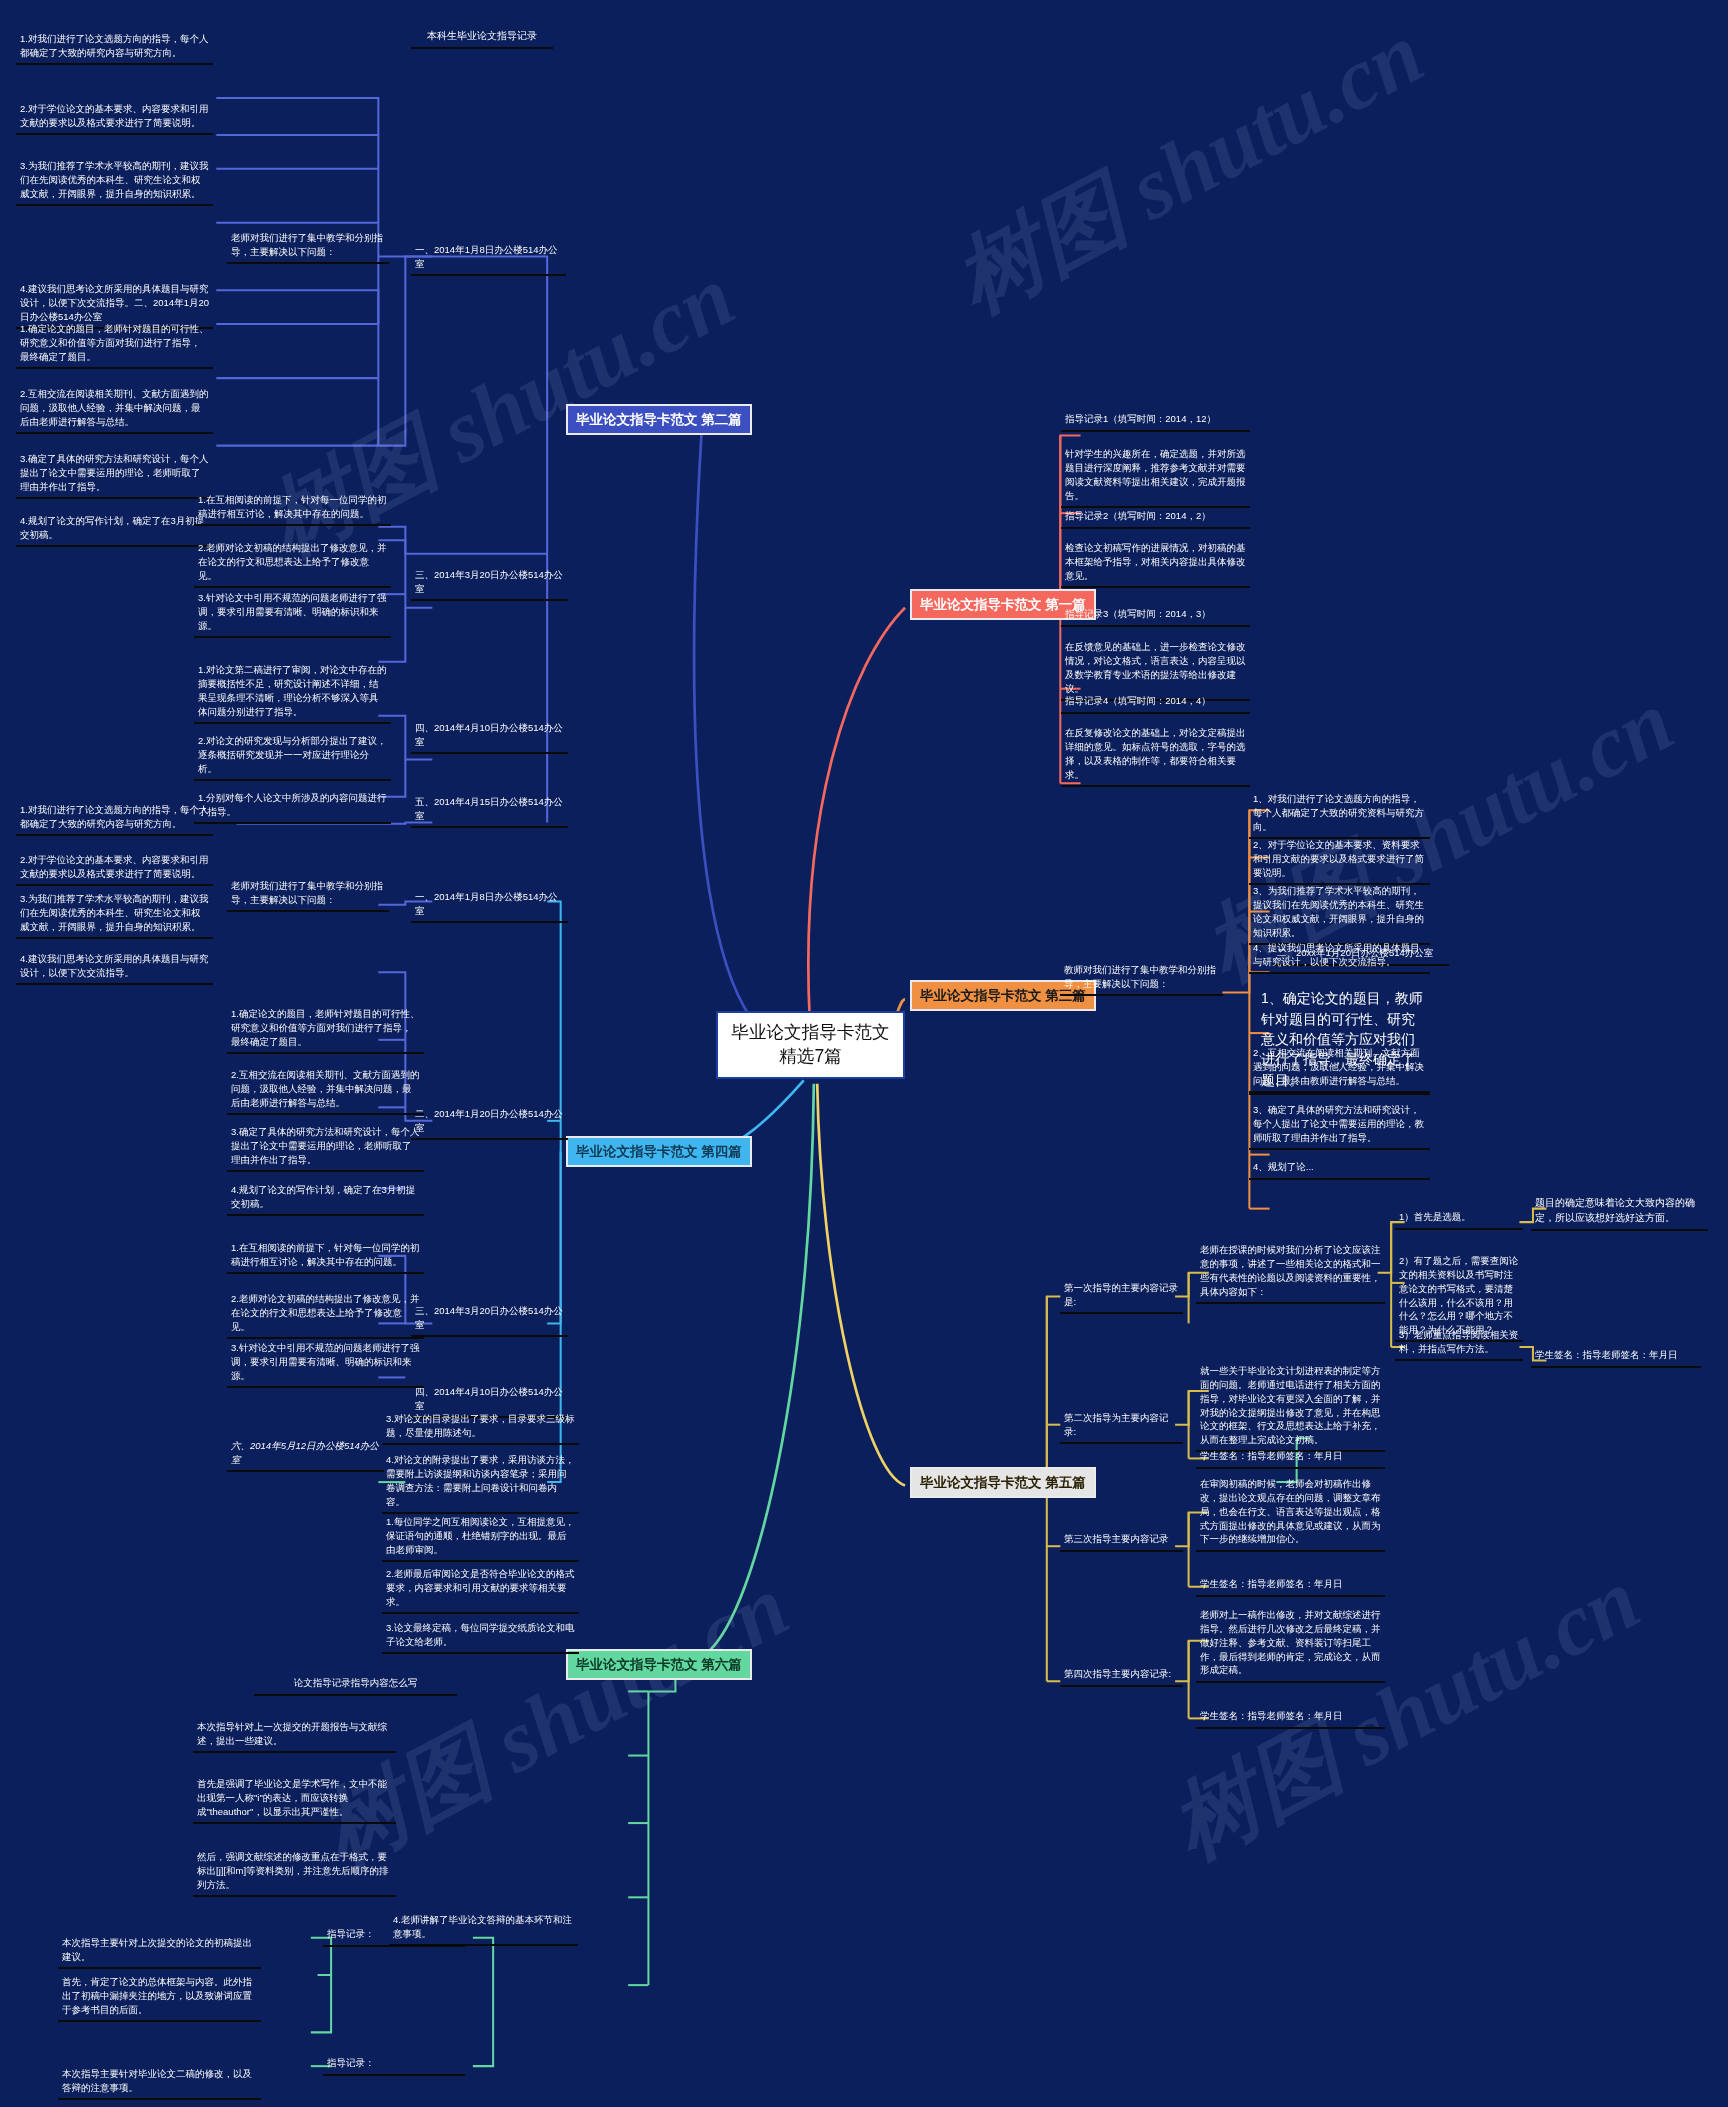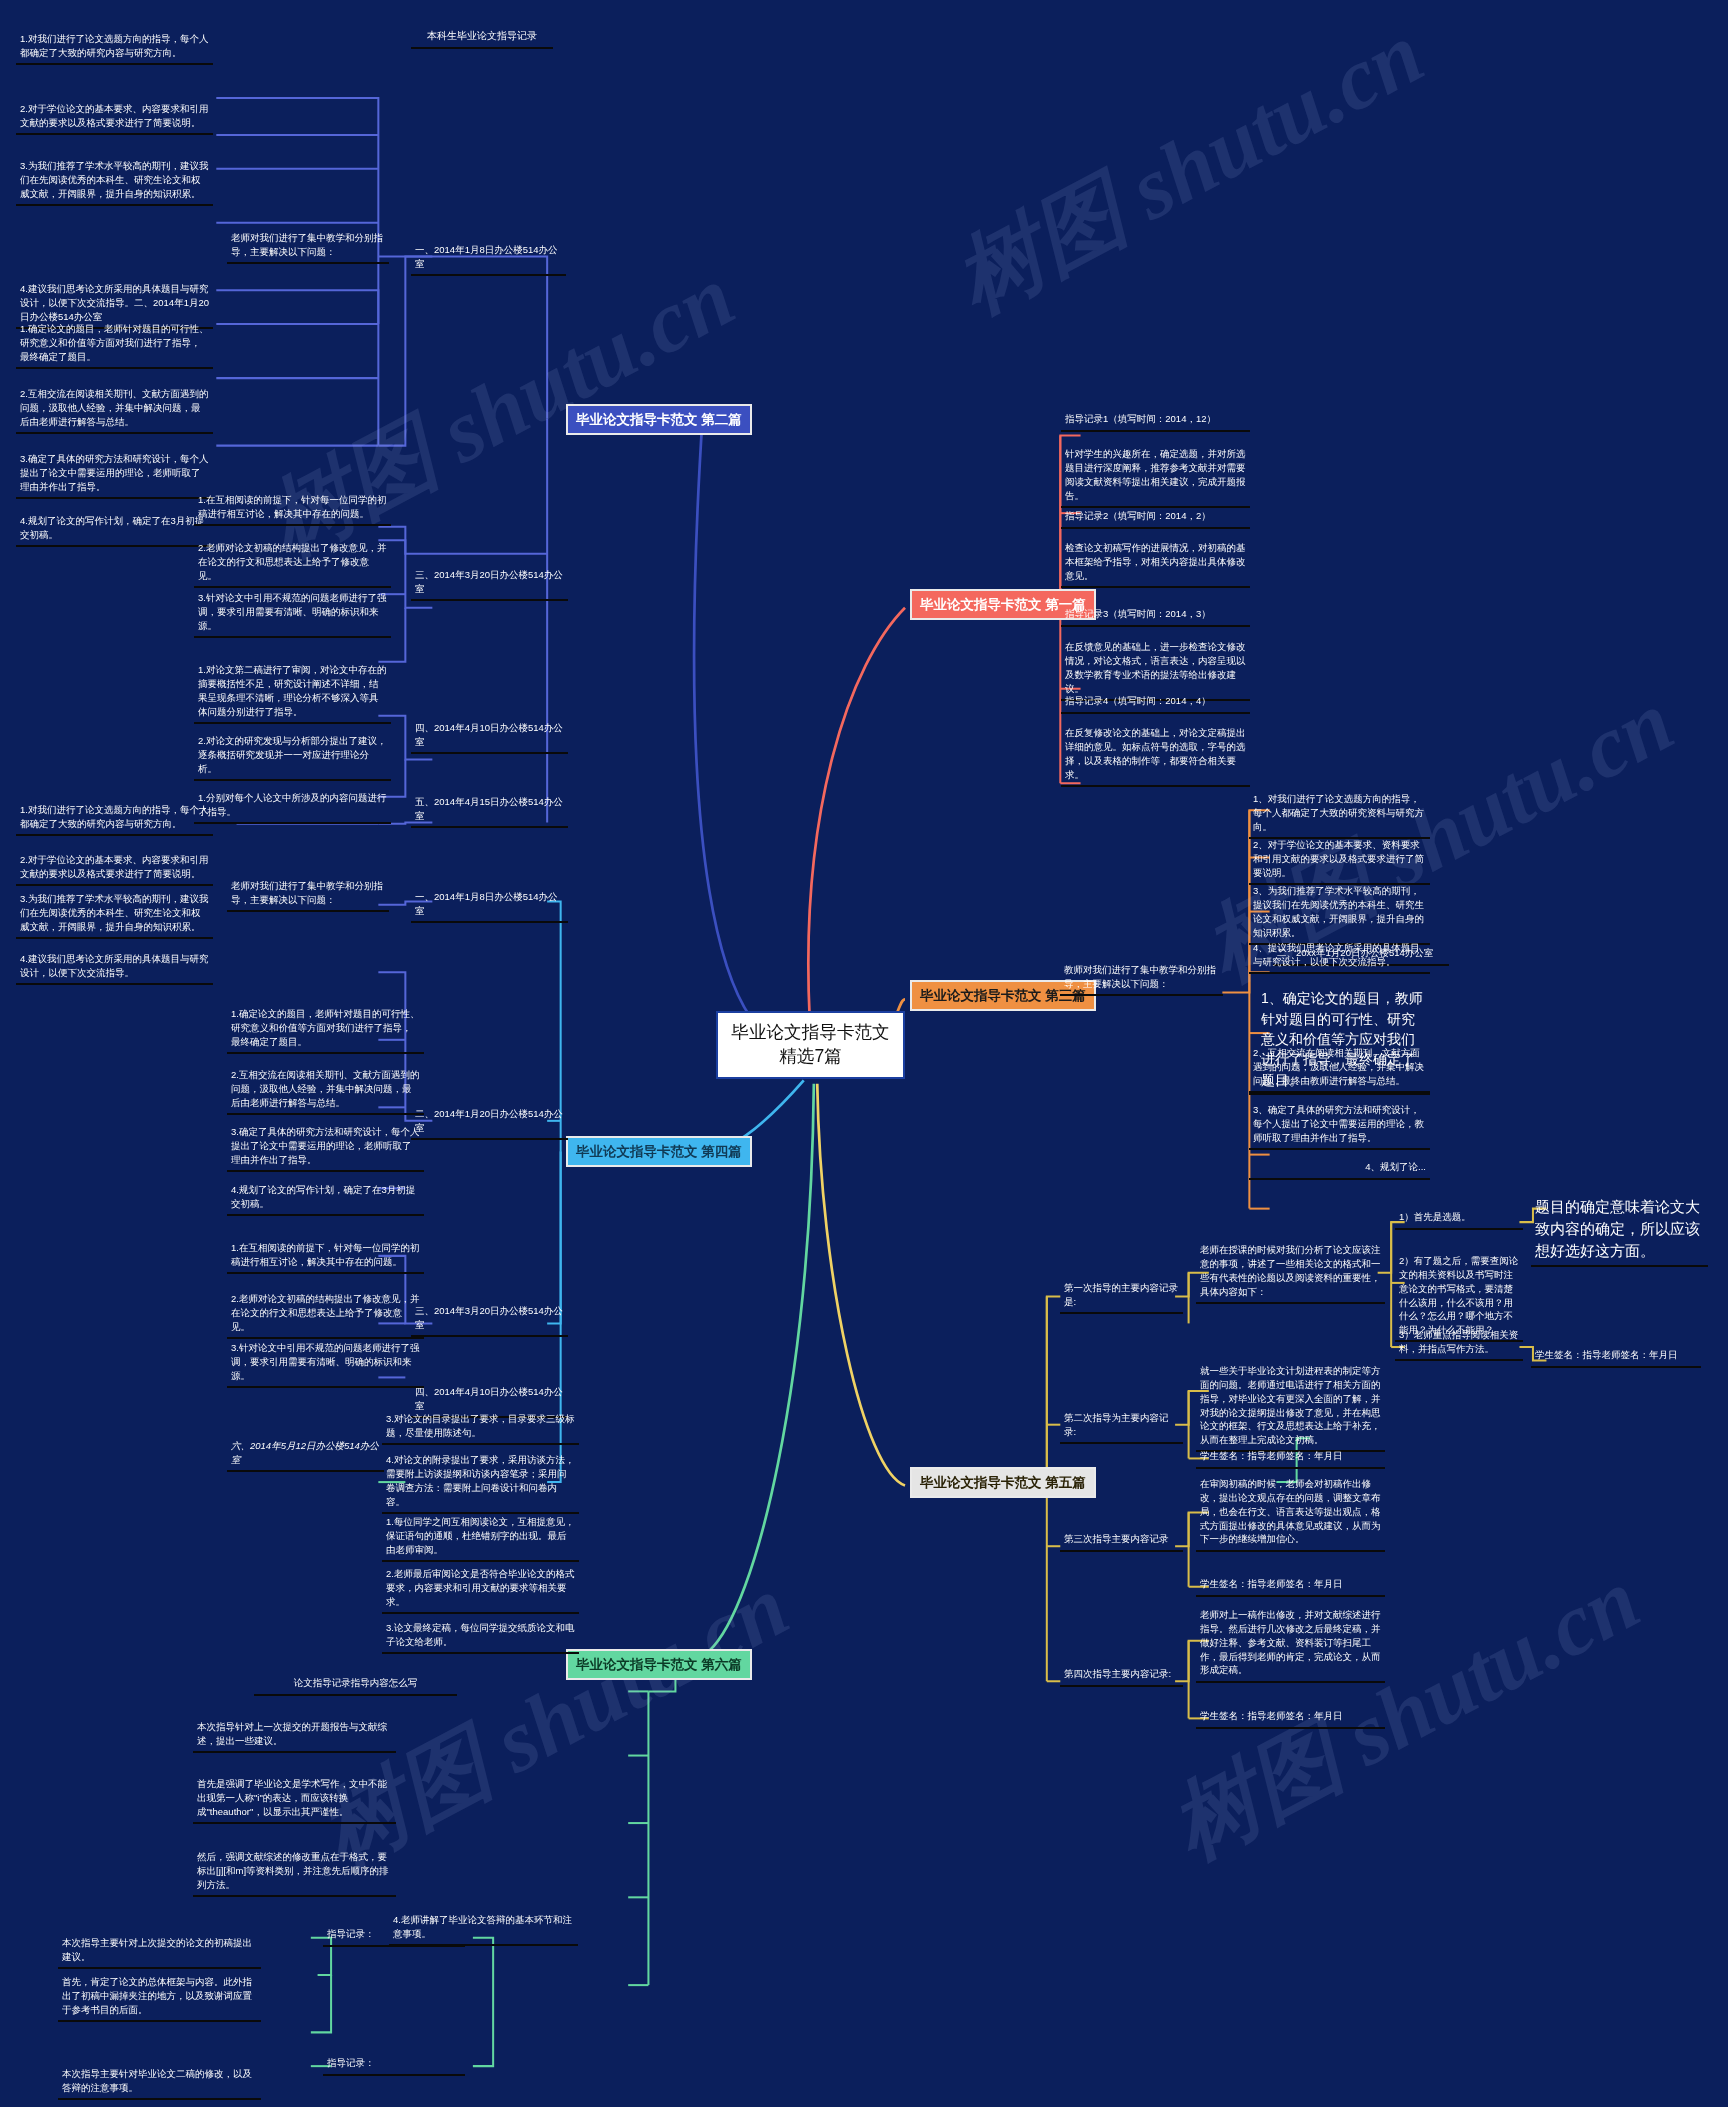--- a/index.html
+++ b/index.html
@@ -253,21 +253,21 @@
   <div class="node topic ul" style="left:1249px; top:883px; width:181px; font-size:9.5px;">
     <span>3、为我们推荐了学术水平较高的期刊，提议我们在先阅读优秀的本科生、研究生论文和权威文献，开阔眼界，提升自身的知识积累。</span></div>
   <div class="node topic ul" style="left:1249px; top:940px; width:181px; font-size:9.5px;">
     <span>4、提议我们思考论文所采用的具体题目与研究设计，以便下次交流指导。</span></div>
   <div class="node topic ul" style="left:1249px; top:987px; width:181px; font-size:14px;padding-left:12px;">
     <span>1、确定论文的题目，教师针对题目的可行性、研究意义和价值等方应对我们进行了指导，最终确定了题目。</span></div>
   <div class="node topic ul" style="left:1249px; top:1045px; width:181px; font-size:9.5px;">
     <span>2、互相交流在阅读相关期刊、文献方面遇到的问题，汲取他人经验，并集中解决问题，最终由教师进行解答与总结。</span></div>
   <div class="node topic ul" style="left:1249px; top:1102px; width:181px; font-size:9.5px;">
     <span>3、确定了具体的研究方法和研究设计，每个人提出了论文中需要运用的理论，教师听取了理由并作出了指导。</span></div>
-  <div class="node topic ul" style="left:1249px; top:1159px; width:181px; font-size:9.5px;text-align:right;">
+  <div class="node topic ul" style="left:1249px; top:1159px; width:181px; font-size:9.5px;">
     <span>4、规划了论...</span></div>
 
   <div class="node topic ul" style="left:16px; top:802px; width:197px; font-size:9.5px;">
     <span>1.对我们进行了论文选题方向的指导，每个人都确定了大致的研究内容与研究方向。</span></div>
   <div class="node topic ul" style="left:16px; top:852px; width:197px; font-size:9.5px;">
     <span>2.对于学位论文的基本要求、内容要求和引用文献的要求以及格式要求进行了简要说明。</span></div>
   <div class="node topic ul" style="left:16px; top:891px; width:197px; font-size:9.5px;">
     <span>3.为我们推荐了学术水平较高的期刊，建议我们在先阅读优秀的本科生、研究生论文和权威文献，开阔眼界，提升自身的知识积累。</span></div>
   <div class="node topic ul" style="left:16px; top:951px; width:197px; font-size:9.5px;">
     <span>4.建议我们思考论文所采用的具体题目与研究设计，以便下次交流指导。</span></div>
@@ -310,21 +310,21 @@
     <span>2.老师最后审阅论文是否符合毕业论文的格式要求，内容要求和引用文献的要求等相关要求。</span></div>
   <div class="node topic ul" style="left:382px; top:1620px; width:197px; font-size:9.5px;">
     <span>3.论文最终定稿，每位同学提交纸质论文和电子论文给老师。</span></div>
 
   <div class="node topic ul" style="left:1060px; top:1280px; width:123px; font-size:9.5px;">
     <span>第一次指导的主要内容记录是:</span></div>
   <div class="node topic ul" style="left:1196px; top:1242px; width:189px; font-size:9.5px;">
     <span>老师在授课的时候对我们分析了论文应该注意的事项，讲述了一些相关论文的格式和一些有代表性的论题以及阅读资料的重要性，具体内容如下：</span></div>
   <div class="node topic ul" style="left:1395px; top:1209px; width:128px; font-size:9.5px;">
     <span>1）首先是选题。</span></div>
-  <div class="node topic ul" style="left:1531px; top:1195px; width:177px; font-size:15px;">
+  <div class="node topic ul" style="left:1531px; top:1195px; width:177px; font-size:10px;">
     <span>题目的确定意味着论文大致内容的确定，所以应该想好选好这方面。</span></div>
   <div class="node topic ul" style="left:1395px; top:1253px; width:128px; font-size:9.5px;">
     <span>2）有了题之后，需要查阅论文的相关资料以及书写时注意论文的书写格式，要清楚什么该用，什么不该用？用什么？怎么用？哪个地方不能用？为什么不能用？</span></div>
   <div class="node topic ul" style="left:1395px; top:1327px; width:128px; font-size:9.5px;">
     <span>3）老师重点指导阅读相关资料，并指点写作方法。</span></div>
   <div class="node topic ul" style="left:1531px; top:1347px; width:170px; font-size:9.5px;">
     <span>学生签名：指导老师签名：年月日</span></div>
 
   <div class="node topic ul" style="left:1060px; top:1410px; width:123px; font-size:9.5px;">
     <span>第二次指导为主要内容记录:</span></div>

